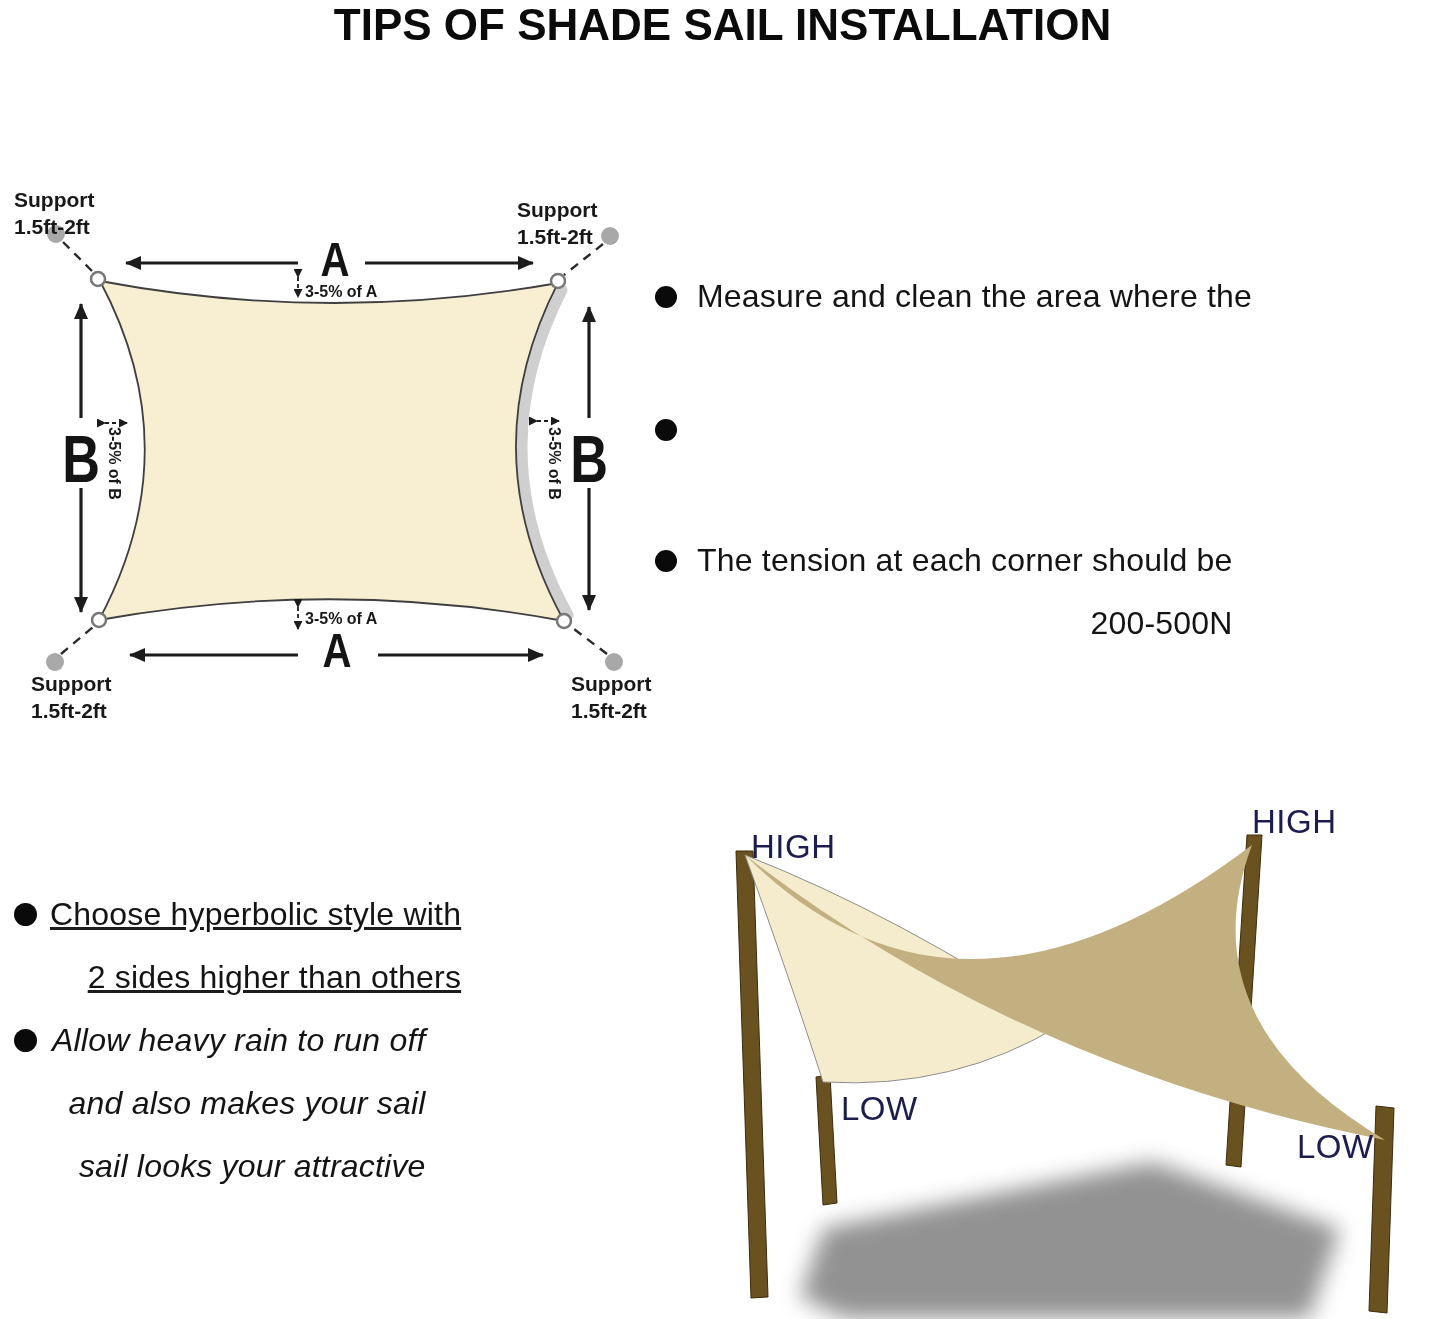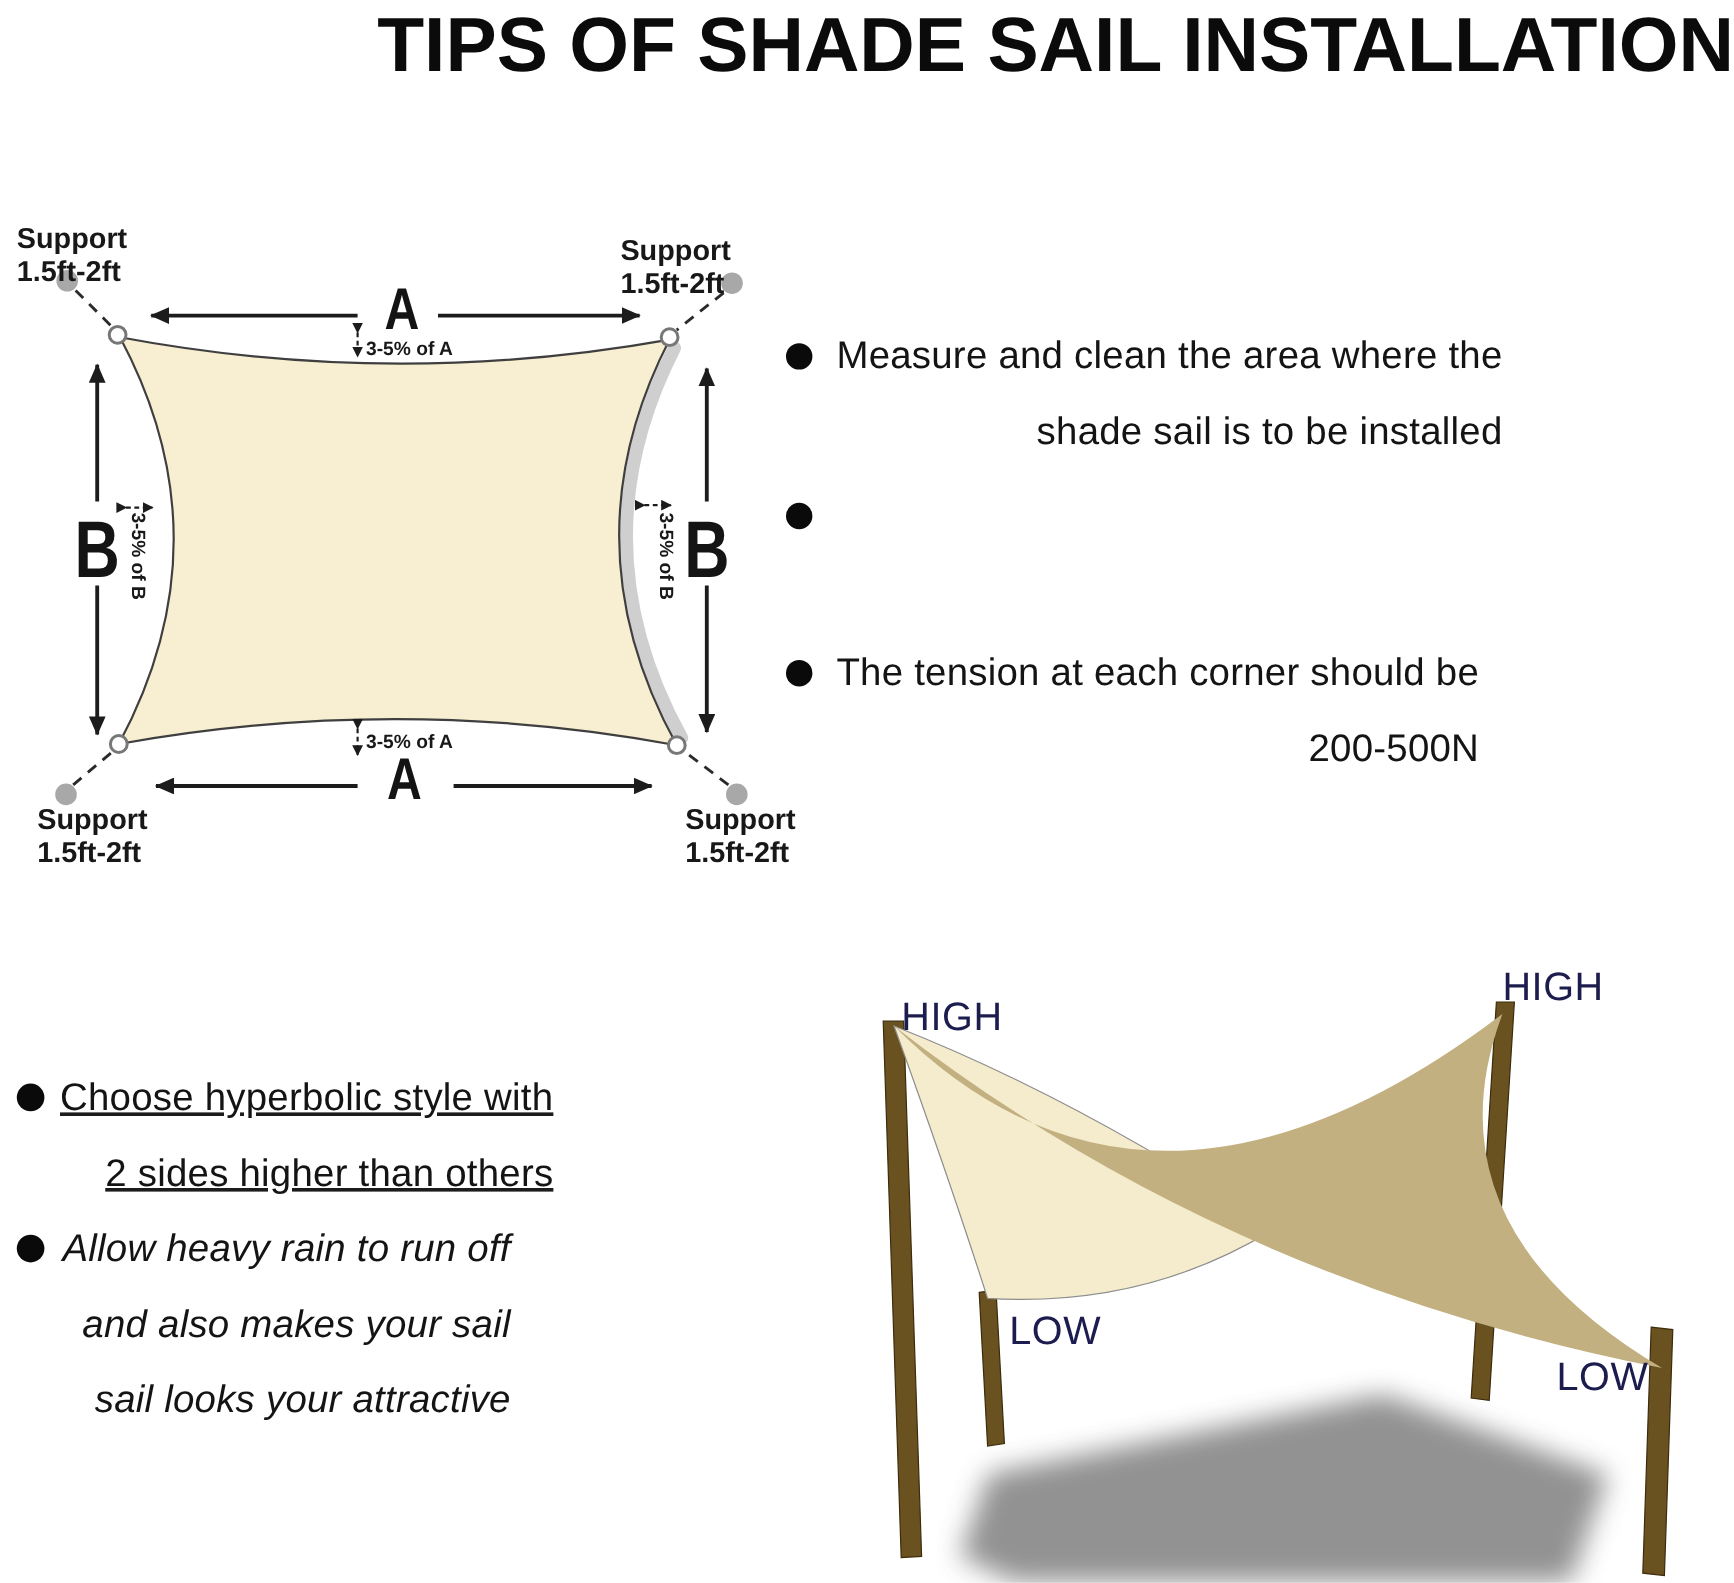--- a/index.html
+++ b/index.html
@@ -4,24 +4,24 @@
 <style>
   :root{
     --sail-cream:#f8efd2; --sail-tan:#c2b080; --post-brown:#6a5120;
     --label-navy:#1c1c4e; --shadow-gray:#7f7f7f; --support-dot:#a8a8a8; --ink:#1c1c1c;
   }
   *{margin:0;padding:0;box-sizing:border-box;}
   html,body{width:1445px;height:1319px;background:#ffffff;overflow:hidden;
     font-family:"Liberation Sans", sans-serif;color:var(--ink);}
   .stage{position:absolute;left:0;top:0;width:1445px;height:1319px;}
   .abs{position:absolute;}
-  .title{left:0;right:0;top:0;text-align:right;font-size:64px;font-weight:700;
+  .title{left:0;right:0;top:0;text-align:center;font-size:44px;font-weight:700;
     letter-spacing:0px;color:#0b0b0b;white-space:nowrap;}
   svg.gfx{position:absolute;left:0;top:0;width:1445px;height:1319px;}
-  .support{font-size:24px;font-weight:700;line-height:27px;color:#181818;white-space:nowrap;}
+  .support{font-size:21px;font-weight:700;line-height:27px;color:#181818;white-space:nowrap;}
   .dim-letter{font-weight:700;color:#141414;white-space:nowrap;line-height:1;}
   .dim-a{font-size:49px;transform:translate(-50%,-50%) scaleX(0.82);}
   .dim-b{font-size:67px;transform:translate(-50%,-50%) scaleX(0.78);}
   .pct{font-size:16px;font-weight:700;color:#181818;white-space:nowrap;}
   .pct-rot{transform-origin:0 0;transform:rotate(90deg);}
   .tipline{font-size:32px;line-height:63px;letter-spacing:0.2px;color:#141414;white-space:nowrap;text-align:right;}
   .dot{background:#0a0a0a;border-radius:50%;}
   .dot-r{width:22px;height:22px;}
   .dot-l{width:23px;height:23px;}
   .hl{font-size:33px;font-weight:400;color:var(--label-navy);white-space:nowrap;letter-spacing:0.5px;}
@@ -131,21 +131,20 @@
   <div class="abs dim-letter dim-b" style="left:589px;top:458px;">B</div>
 
   <div class="abs pct" style="left:305px;top:283px;">3-5% of A</div>
   <div class="abs pct" style="left:305px;top:610px;">3-5% of A</div>
   <div class="abs pct pct-rot" style="left:123px;top:427px;">3-5% of B</div>
   <div class="abs pct pct-rot" style="left:563px;top:427px;">3-5% of B</div>
 
   <div class="abs dot dot-r" style="left:655px;top:286px;"></div>
   <div class="abs" style="left:697px;top:265px;">
     <div class="tipline">Measure and clean the area where the</div>
-    <div class="tipline">shade sail is to be installed</div>
   </div>
   <div class="abs dot dot-r" style="left:655px;top:419px;"></div>
   <div class="abs dot dot-r" style="left:655px;top:550px;"></div>
   <div class="abs" style="left:697px;top:529px;">
     <div class="tipline">The tension at each corner should be</div>
     <div class="tipline">200-500N</div>
   </div>
 
   <div class="abs dot dot-l" style="left:14px;top:903px;"></div>
   <div class="abs" style="left:50px;top:883px;text-decoration:underline;">

